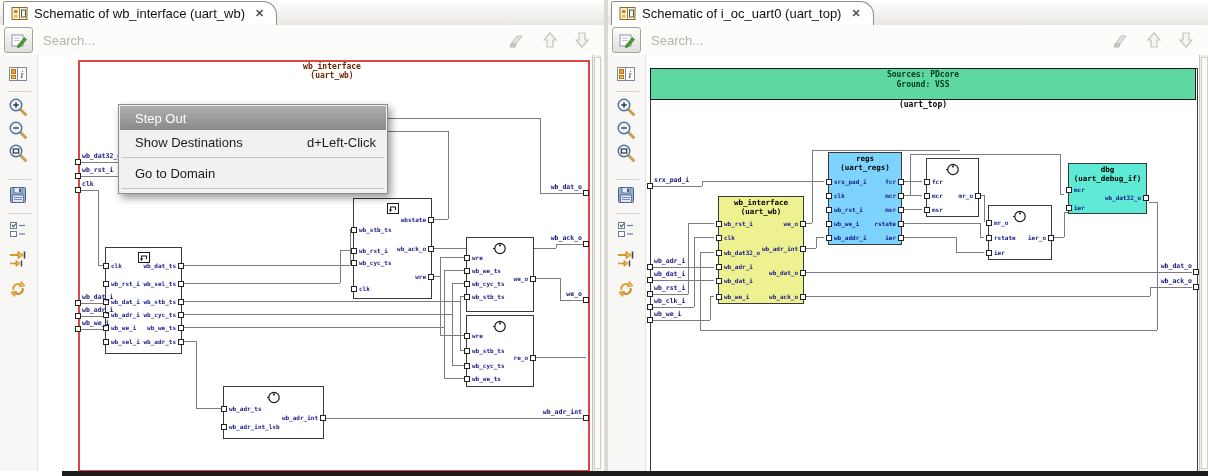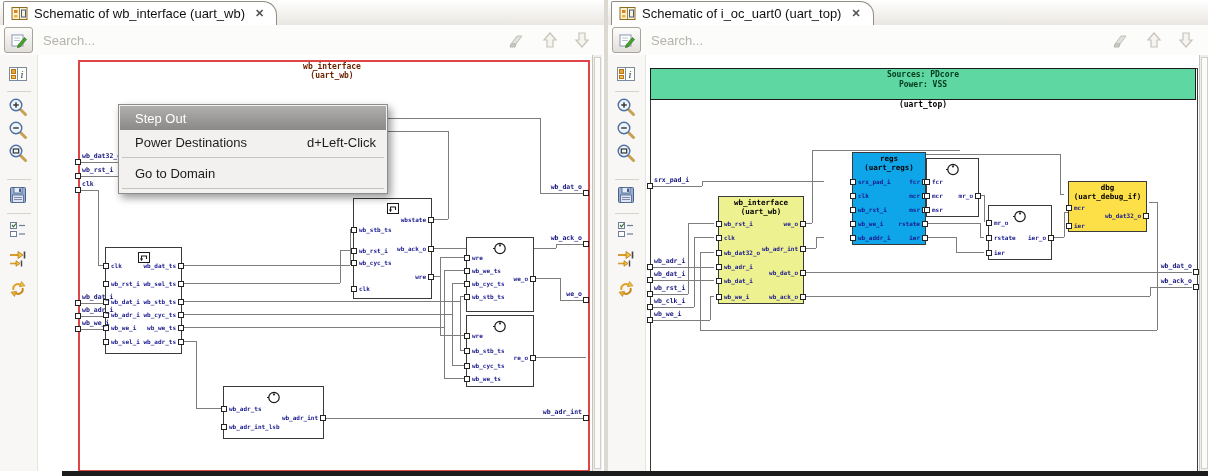--- a/index.html
+++ b/index.html
@@ -334,21 +334,21 @@
           <div class="vscroll-thumb"></div>
         </div>
     </div>
 
     <div class="context-menu">
       <div class="menu-item highlighted">
         <span class="mi-label">Step Out</span>
         <span class="mi-shortcut"></span>
       </div>
       <div class="menu-item">
-        <span class="mi-label">Power Destinations</span>
+        <span class="mi-label">Show Destinations</span>
         <span class="mi-shortcut">d+Left-Click</span>
       </div>
       <div class="menu-sep"></div>
       <div class="menu-item">
         <span class="mi-label">Go to Domain</span>
         <span class="mi-shortcut"></span>
       </div>
       <div class="menu-sep"></div>
     </div>
   </div>
@@ -500,26 +500,26 @@
           <div class="wire" style="left: 418px; top: 157px; width: 1px; height: 25px;"></div>
           <div class="wire" style="left: 418px; top: 157px; width: 4px; height: 1px;"></div>
           <div class="wire" style="left: 503px; top: 147px; width: 8px; height: 1px;"></div>
           <div class="wire" style="left: 511px; top: 147px; width: 1px; height: 128px;"></div>
           <div class="wire" style="left: 54px; top: 275px; width: 457px; height: 1px;"></div>
           <div class="wire" style="left: 54px; top: 197px; width: 1px; height: 78px;"></div>
           <div class="wire" style="left: 54px; top: 197px; width: 14px; height: 1px;"></div>
           <div class="frame" style="left: 4px; top: 13px; width: 546px; height: 402px; border-color: rgb(60, 60, 60); border-width: 1px;"></div>
           <div class="banner" style="left: 4px; top: 13px; width: 544px; height: 29px; background: rgb(94, 215, 162); color: rgb(0, 58, 30);">
             <div>Sources: PDcore</div>
-            <div>Power: VSS</div>
+            <div>Ground: VSS</div>
           </div>
           <div class="scope-title" style="left: 4px; top: 45px; width: 546px; color: rgb(0, 0, 0);">
             <div>(uart_top)</div>
           </div>
-          <div class="block" style="left: 182px; top: 97px; width: 72px; height: 91px; background: #0ea5e9; margin-left: 24px;">
+          <div class="block" style="left: 182px; top: 97px; width: 72px; height: 91px; background: #7dd3fc;">
             <div class="block-title">
               <div>regs</div>
               <div>(uart_regs)</div>
             </div>
             <div class="pin" style="left: -3px; top: 26px;"></div>
             <div class="pin-label" style="left: 5px; top: 25px;">srx_pad_i</div>
             <div class="pin" style="left: -3px; top: 40px;"></div>
             <div class="pin-label" style="left: 5px; top: 39px;">clk</div>
             <div class="pin" style="left: -3px; top: 54px;"></div>
             <div class="pin-label" style="left: 5px; top: 53px;">wb_rst_i</div>
@@ -587,21 +587,21 @@
               </svg></div>
             <div class="pin" style="left: -3px; top: 14px;"></div>
             <div class="pin-label" style="left: 5px; top: 13px;">mr_o</div>
             <div class="pin" style="left: -3px; top: 29px;"></div>
             <div class="pin-label" style="left: 5px; top: 28px;">rstate</div>
             <div class="pin" style="left: -3px; top: 44px;"></div>
             <div class="pin-label" style="left: 5px; top: 43px;">ier</div>
             <div class="pin" style="left: 59px; top: 29px;"></div>
             <div class="pin-label" style="right: 5px; top: 28px;">ier_o</div>
           </div>
-          <div class="block" style="left: 422px; top: 126px; width: 77px; height: 49px; background: #fde047;">
+          <div class="block" style="left: 422px; top: 108px; width: 77px; height: 49px; background: #5eead4;">
             <div class="block-title">
               <div>dbg</div>
               <div>(uart_debug_if)</div>
             </div>
             <div class="pin" style="left: -3px; top: 23px;"></div>
             <div class="pin-label" style="left: 5px; top: 22px;">mcr</div>
             <div class="pin" style="left: -3px; top: 41px;"></div>
             <div class="pin-label" style="left: 5px; top: 40px;">ier</div>
             <div class="pin" style="left: 74px; top: 31px;"></div>
             <div class="pin-label" style="right: 5px; top: 30px;">wb_dat32_o</div>

